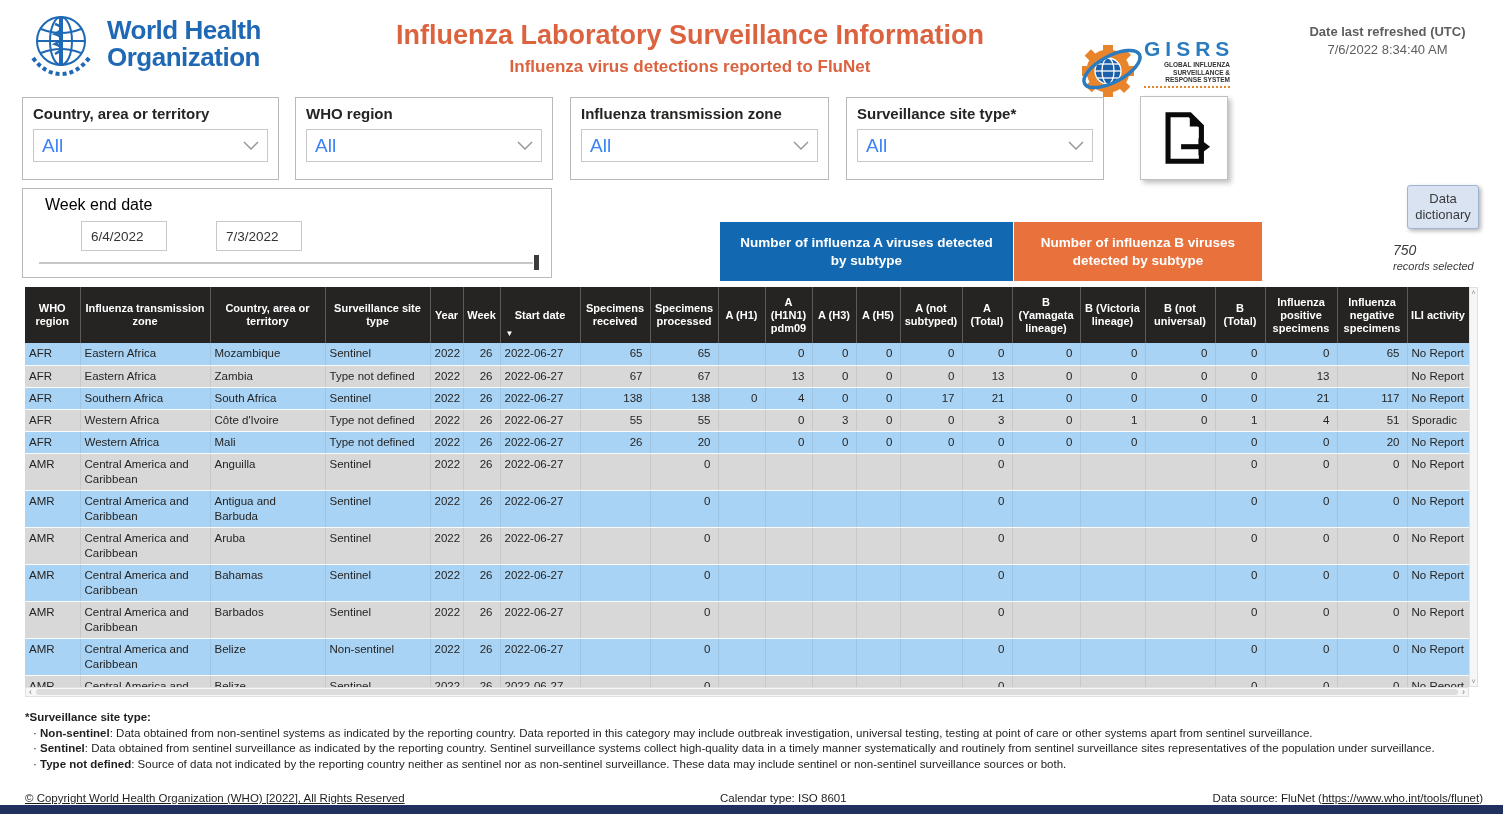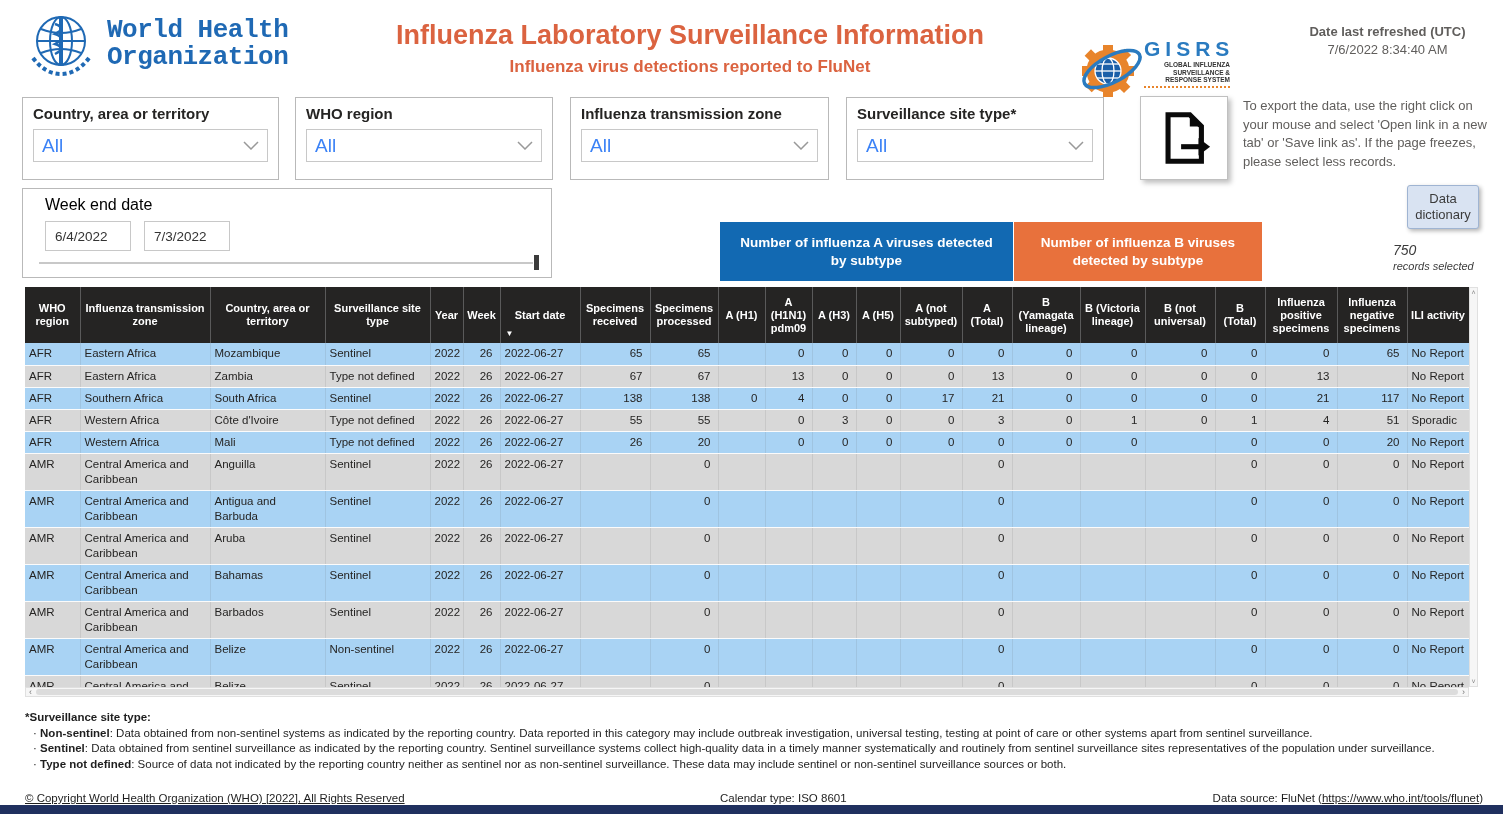--- a/index.html
+++ b/index.html
@@ -1,21 +1,21 @@
 <!DOCTYPE html>
 <html style="--title-orange: #DB6340; --who-blue: #1F69B4; --banner-blue: #1269B2; --banner-orange: #E8713C; --row-blue: #A9D3F4; --row-gray: #D8D8D8; --header-dark: #252423; --muted: #605E5C; --dict-bg: #D9E3F2; --navy: #20305F;"><head>
 <meta charset="utf-8">
 <style>
   * { margin:0; padding:0; box-sizing:border-box; }
   body { font-family:"Liberation Sans", sans-serif; background:#fff; }
   .page { position:relative; width:1503px; height:814px; background:#fff; overflow:hidden; }
 
   
   .who-logo { position:absolute; left:25px; top:8px; display:flex; align-items:center; gap:10px; }
-  .who-name { color:var(--who-blue); font-weight:bold; font-size:26px; line-height:27px; letter-spacing:-0.5px;font-family:Liberation Mono, monospace; }
+  .who-name { color:var(--who-blue); font-weight:bold; font-size:26px; line-height:27px; letter-spacing:-0.5px; }
   .main-title { position:absolute; left:300px; top:20px; width:780px; text-align:center;
                 color:var(--title-orange); font-weight:bold; font-size:27px; }
   .sub-title  { position:absolute; left:300px; top:57px; width:780px; text-align:center;
                 color:var(--title-orange); font-weight:bold; font-size:17px; }
   .gisrs { position:absolute; left:1078px; top:6px; width:160px; height:80px;margin-top:23px; }
   .gisrs-txt { position:absolute; left:66px; top:8px; }
   .gisrs-acronym { color:#2A7BC0; font-weight:bold; font-size:21px; letter-spacing:5px; }
   .gisrs-small { font-size:6.5px; font-weight:bold; color:#333; line-height:7.5px; text-align:right; width:86px; }
   .gisrs-tagline { margin-top:2px; width:86px; border-bottom:2px dotted #E8842B; }
   .refresh { position:absolute; left:1285px; top:24px; width:205px; text-align:center; color:var(--muted); }
@@ -24,21 +24,21 @@
 
   
   .slicer { position:absolute; border:1px solid #b9b9b9; background:#fff; height:83px; padding:7px 10px; }
   .slicer .s-label { font-weight:bold; font-size:15px; color:#252423; }
   .s-select { margin-top:7px; height:33px; border:1px solid #c8c8c8; display:flex; align-items:center;
               justify-content:space-between; padding:0 8px; }
   .s-select .s-val { color:#3b82f6; font-size:19px; }
   .week-box { position:absolute; left:22px; top:188px; width:530px; height:90px; border:1px solid #b9b9b9; padding:7px 22px; }
   .date-inputs { display:flex; gap:13px; margin-top:7px; }
   .date-input { border:1px solid #c8c8c8; height:30px; width:86px; display:flex; align-items:center; padding-left:9px;
-                font-size:13.5px; color:#333; }
+                font-size:13.5px; color:#333;margin-left:36px; }
   .slider-track { position:absolute; left:16px; right:18px; bottom:13px; height:2px; background:#c8c8c8; }
   .slider-thumb { position:absolute; right:12px; bottom:7px; width:5px; height:15px; background:#3b3b3b; }
 
   
   .export-box { position:absolute; left:1140px; top:96px; width:88px; height:84px; border:1px solid #c0c0c0;
                 box-shadow:3px 3px 5px rgba(0,0,0,0.25); display:flex; align-items:center; justify-content:center; background:#fff; }
   .export-note { position:absolute; left:1243px; top:97px; width:246px; font-size:13px; color:var(--muted); line-height:18.5px; }
 
   .dict-btn { position:absolute; left:1407px; top:185px; width:72px; height:44px; background:var(--dict-bg);
               border:1px solid #9FB4D2; border-radius:3px; box-shadow:2px 2px 4px rgba(0,0,0,0.3);
@@ -199,21 +199,20 @@
   </div>
 
   <div class="export-box">
     <svg width="58" height="58" viewBox="0 0 80 80">
       <path d="M18 8 h30 l16 16 v48 h-46 z" fill="none" stroke="#0a0a0a" stroke-width="7"></path>
       <path d="M48 8 v16 h16 z" fill="#0a0a0a"></path>
       <line x1="36" y1="52" x2="70" y2="52" stroke="#0a0a0a" stroke-width="7"></line>
       <path d="M60 40 L76 52 L60 64 z" fill="#0a0a0a"></path>
     </svg>
   </div>
-  <div class="export-note">To export the data, use the right click on your mouse and select 'Open link in a new tab' or 'Save link as'. If the page freezes, please select less records.</div>
 
   <div class="dict-btn">Data dictionary</div>
   <div class="records">
     <div class="cnt">750</div>
     <div class="lbl">records selected</div>
   </div>
 
   <div class="banner banner-a">Number of influenza A viruses detected by subtype</div>
   <div class="banner banner-b">Number of influenza B viruses detected by subtype</div>
 

